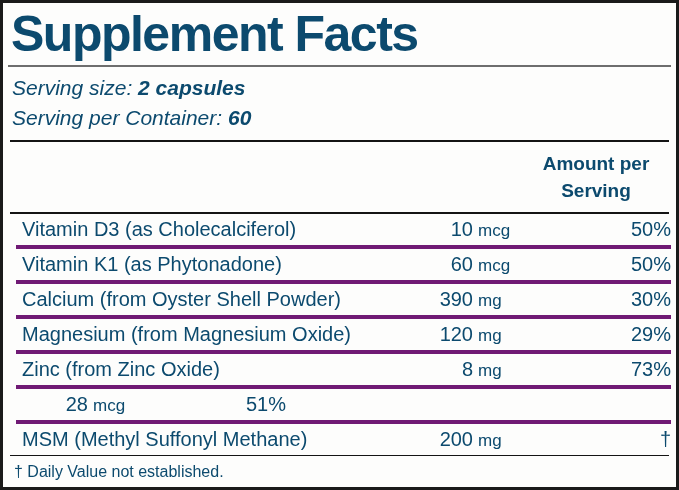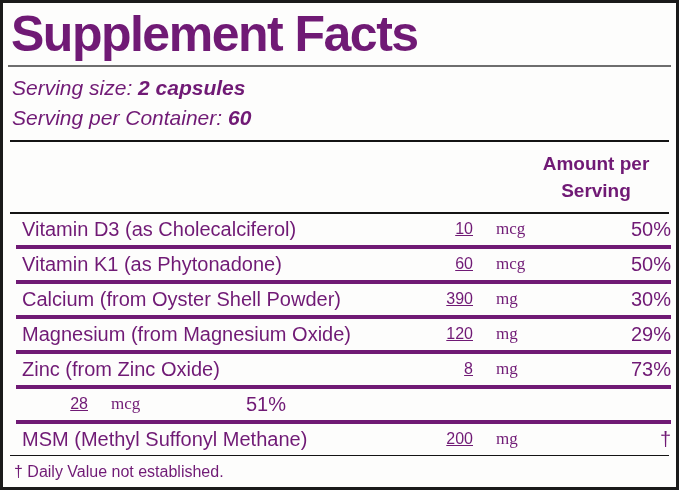--- a/index.html
+++ b/index.html
@@ -7,21 +7,21 @@
     padding: 0;
     background: #ffffff;
   }
   .panel {
     box-sizing: border-box;
     width: 679px;
     height: 490px;
     background: #fdfdfc;
     border: 3px solid #1a1a1a;
     font-family: "Liberation Sans", sans-serif;
-    color: #701a75;
+    color: #0c4a6e;
     display: flex;
     flex-direction: column;
     padding: 4px 5px 6px 5px;
     overflow: hidden;
   }
   .title {
     font-size: 50px;
     font-weight: bold;
     letter-spacing: -1.5px;
     line-height: 1.08;
@@ -65,27 +65,25 @@
   .row {
     height: 31px;
     font-size: 20px;
     margin-left: 8px;
   }
   .row + .row { border-top: 4px solid #701a75; }
   .amount-cell { display: flex; align-items: baseline; }
   .amount-num {
     flex: 0 0 72px;
     text-align: right;
-    font-size: 16px;
-    text-decoration: underline;
+    font-size: 20px;
   }
   .amount-unit {
-    padding-left: 23px;
+    padding-left: 5px;
     font-size: 17px;
-    font-family: Liberation Serif, serif;
   }
   .dv-cell { text-align: right; font-size: 20px; }
   .footnote {
     font-size: 16px;
     padding: 7px 4px 0 6px;
   }
 </style>
 </head>
 <body>
 

